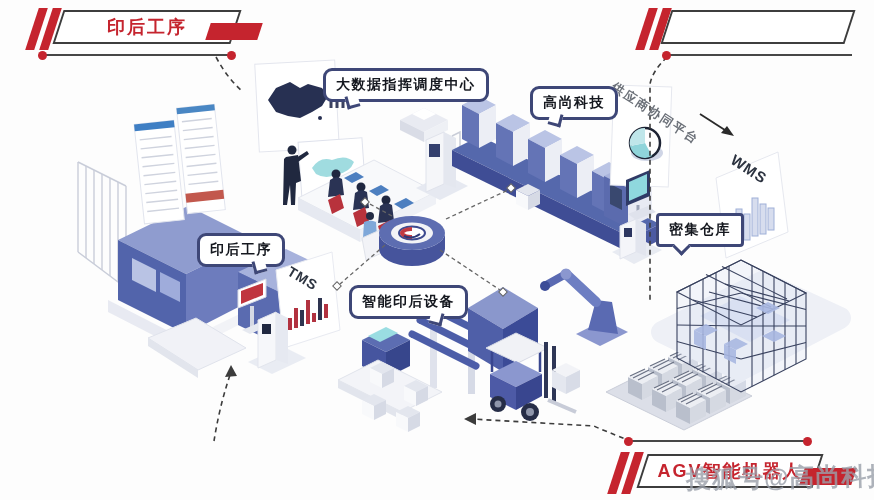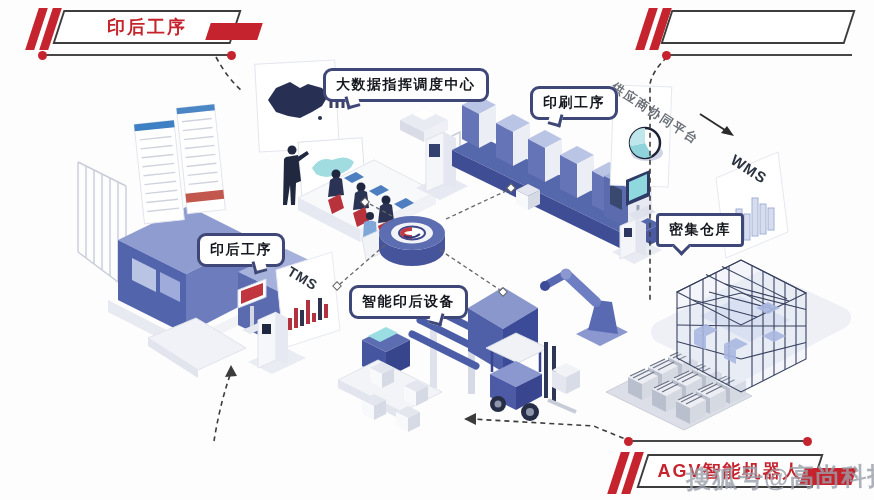--- a/index.html
+++ b/index.html
@@ -409,21 +409,21 @@
   <span class="label-box"></span>
   <span class="red-chip"></span>
   <span class="label-text">AGV智能机器人</span>
 </div>
 
 <div class="bubble b1">
   <span>大数据指挥调度中心</span>
   <span class="tail dl" style="left:20px"></span>
 </div>
 <div class="bubble b2">
-  <span>印刷工序</span>
+  <span>高尚科技</span>
   <span class="tail dr" style="left:16px"></span>
 </div>
 <div class="bubble b3">
   <span>印后工序</span>
   <span class="tail dl" style="right:16px"></span>
 </div>
 <div class="bubble b4">
   <span>智能印后设备</span>
   <span class="tail dr" style="right:22px"></span>
 </div>

